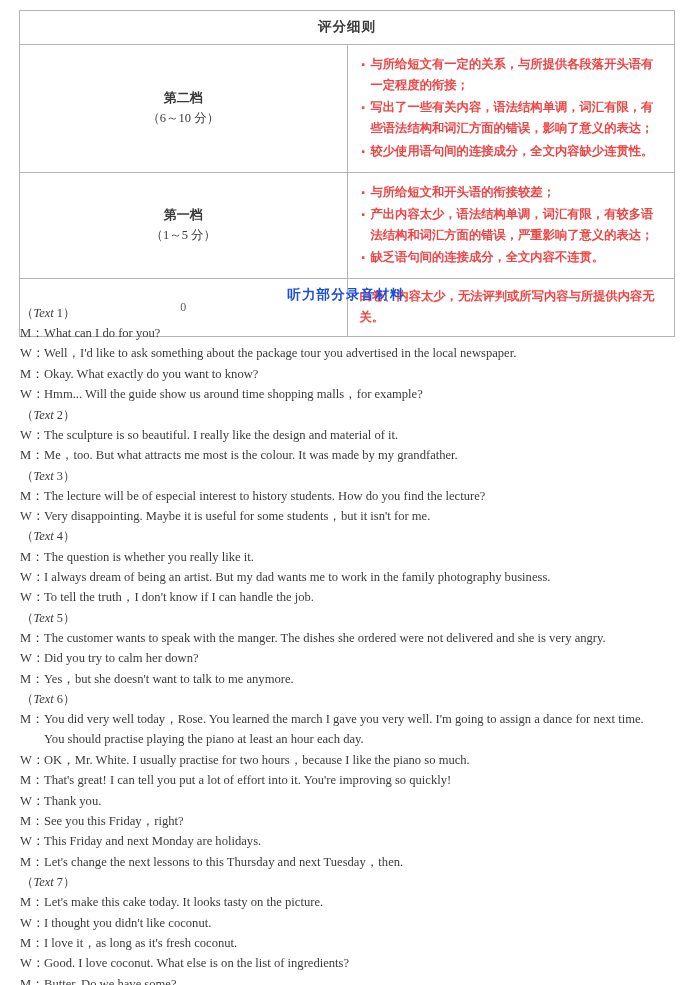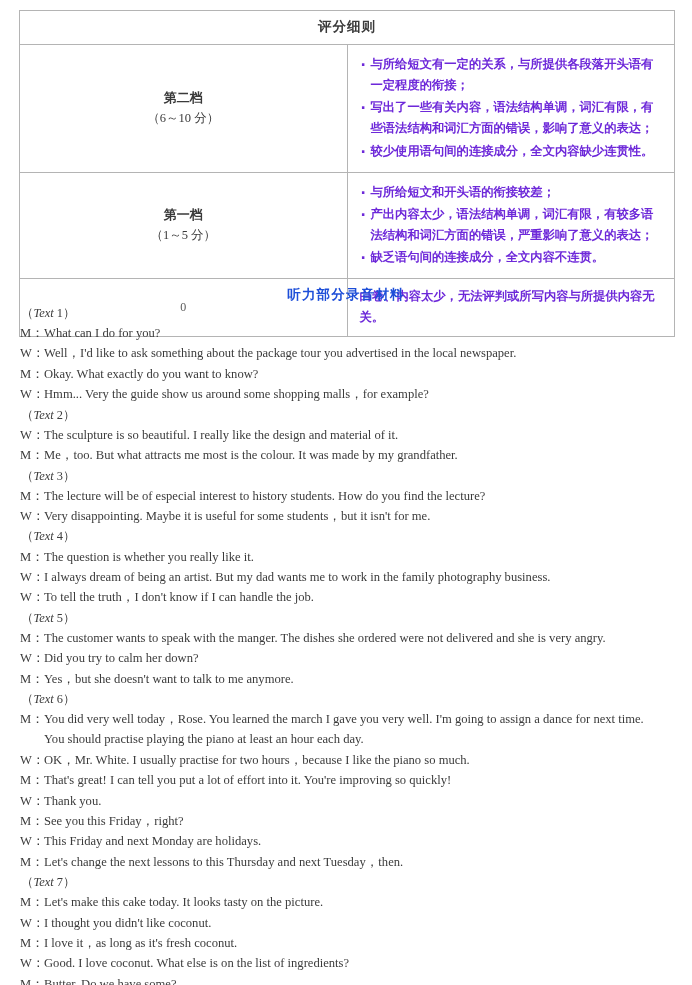--- a/index.html
+++ b/index.html
@@ -72,21 +72,21 @@
     font-family: "Liberation Serif", serif;
     padding: 6px 4px;
     color: #5a5a5a;
   }
   table.rubric td.desc {
     padding: 9px 10px 9px 12px;
     font-size: 12.3px;
     line-height: 1.72;
     font-family: "DejaVu Sans", "Liberation Sans", sans-serif;
     font-weight: bold;
-    color: #6d28d9;
+    color: #ef4444;
   }
   table.rubric td.desc.single {
     padding: 7px 10px 7px 12px;
   }
   ul.bullets {
     list-style: none;
     margin: 0;
     padding: 0;
   }
   ul.bullets li {
@@ -202,21 +202,21 @@
     </table>
   </div>
 
   <div class="section-heading">听力部分录音材料</div>
 
   <div class="transcript" id="transcript">
       <p class="text-label">（<i>Text</i> 1）</p>
       <p class="line"><span class="spk">M：</span><span>What can I do for you?</span></p>
       <p class="line"><span class="spk">W：</span><span>Well，I'd like to ask something about the package tour you advertised in the local newspaper.</span></p>
       <p class="line"><span class="spk">M：</span><span>Okay. What exactly do you want to know?</span></p>
-      <p class="line"><span class="spk">W：</span><span>Hmm... Very the guide show us around some shopping malls，for example?</span></p>
+      <p class="line"><span class="spk">W：</span><span>Hmm... Will the guide show us around time shopping malls，for example?</span></p>
       <p class="text-label">（<i>Text</i> 2）</p>
       <p class="line"><span class="spk">W：</span><span>The sculpture is so beautiful. I really like the design and material of it.</span></p>
       <p class="line"><span class="spk">M：</span><span>Me，too. But what attracts me most is the colour. It was made by my grandfather.</span></p>
       <p class="text-label">（<i>Text</i> 3）</p>
       <p class="line"><span class="spk">M：</span><span>The lecture will be of especial interest to history students. How do you find the lecture?</span></p>
       <p class="line"><span class="spk">W：</span><span>Very disappointing. Maybe it is useful for some students，but it isn't for me.</span></p>
       <p class="text-label">（<i>Text</i> 4）</p>
       <p class="line"><span class="spk">M：</span><span>The question is whether you really like it.</span></p>
       <p class="line"><span class="spk">W：</span><span>I always dream of being an artist. But my dad wants me to work in the family photography business.</span></p>
       <p class="line"><span class="spk">W：</span><span>To tell the truth，I don't know if I can handle the job.</span></p>

